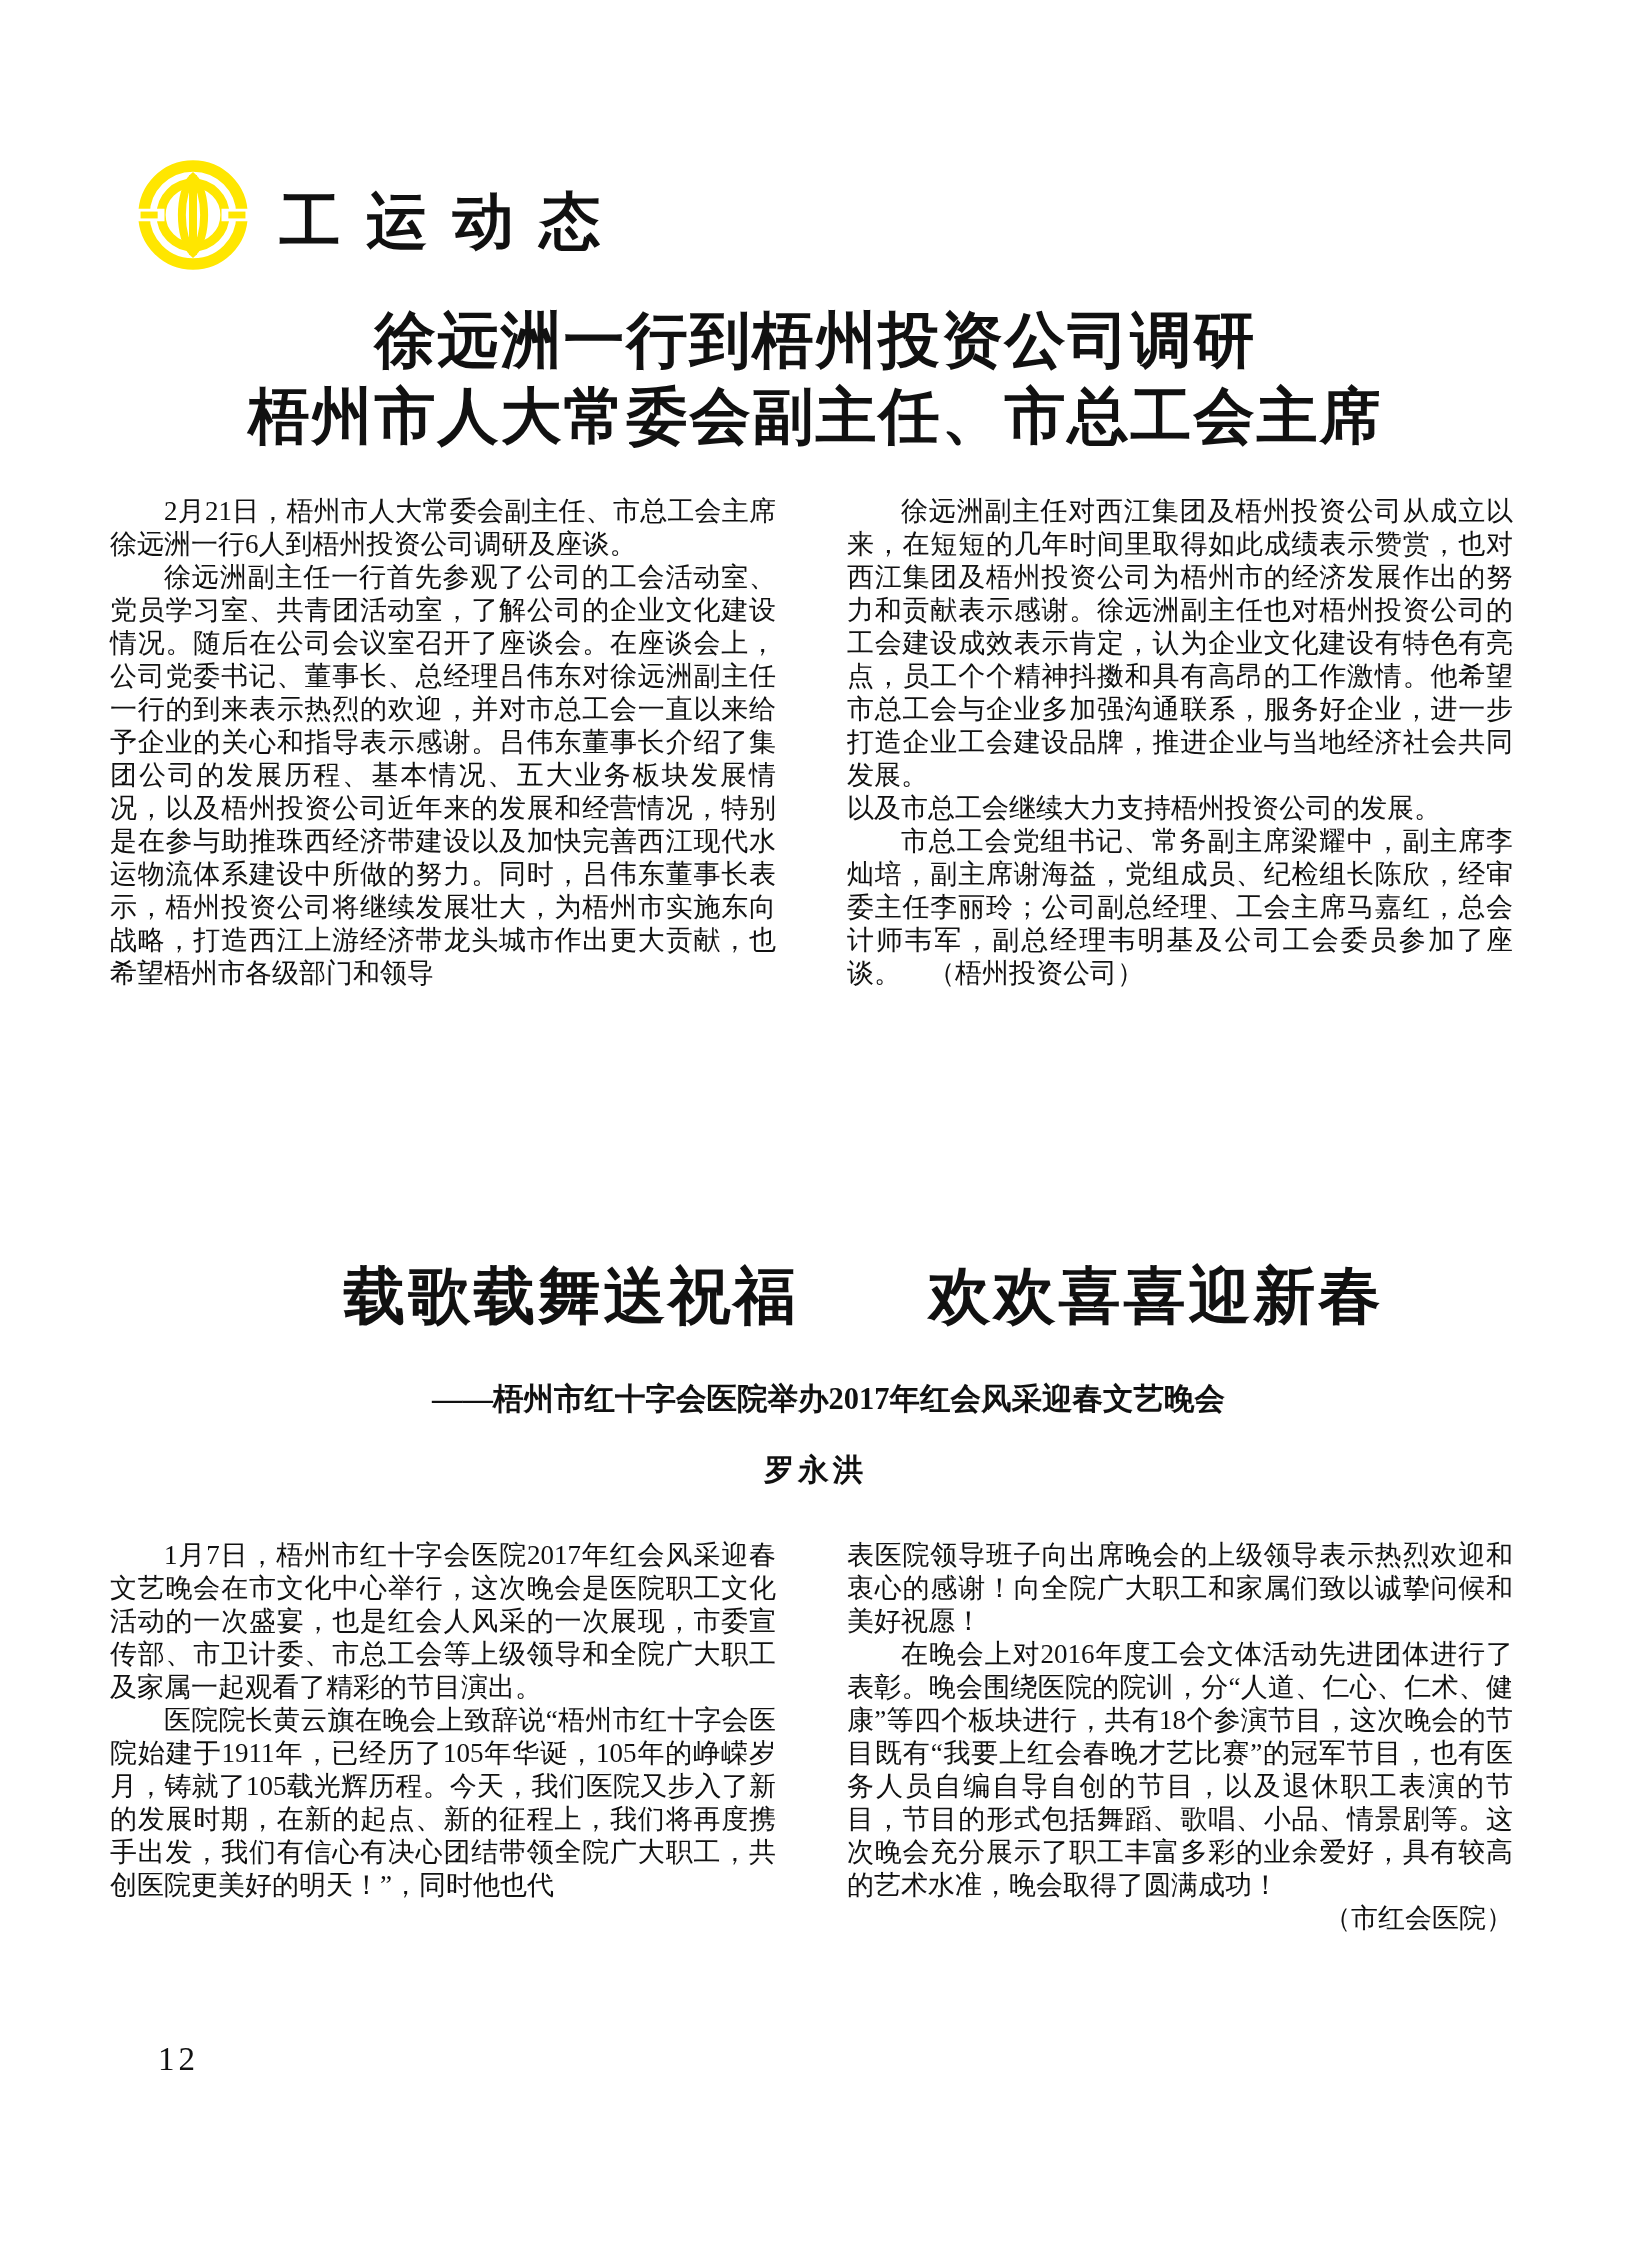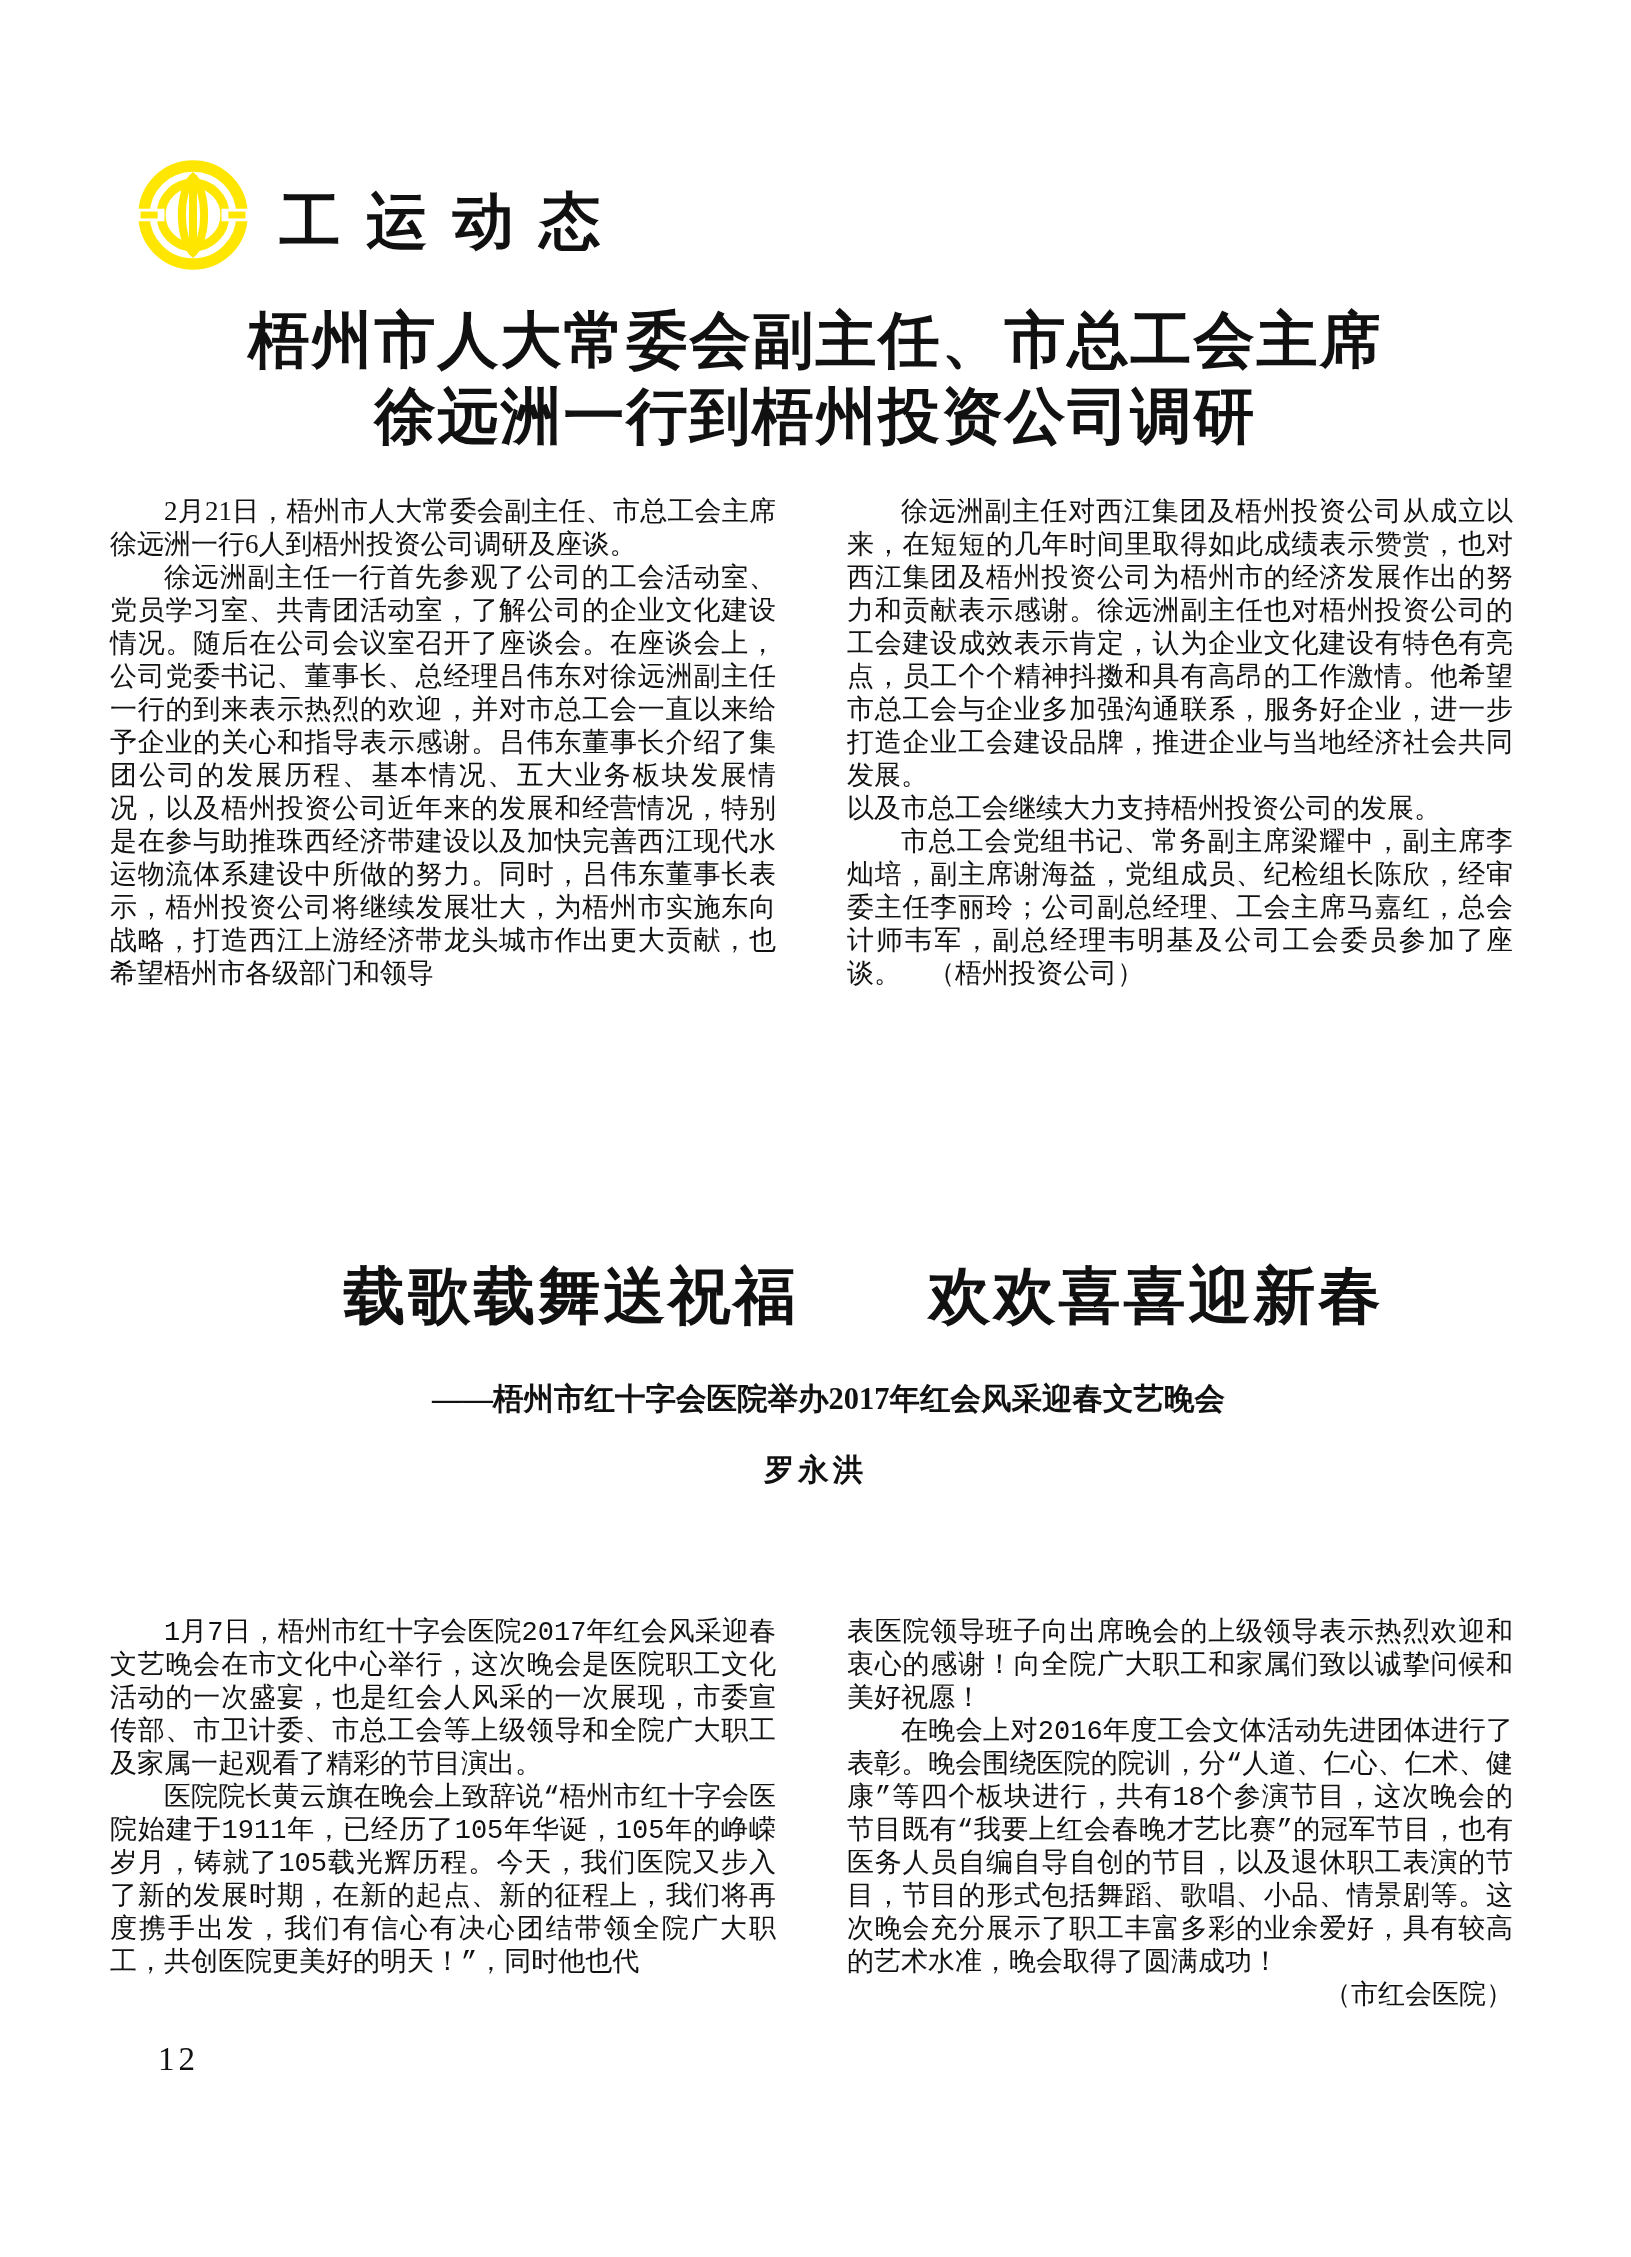--- a/index.html
+++ b/index.html
@@ -61,21 +61,21 @@
   .a2-subtitle {
     position: absolute; left: 0; top: 1381px; width: 1631px;
     text-align: center; font-weight: bold;
     font-size: 30.5px; line-height: 1.2; padding-left: 13px;
   }
   .a2-author {
     position: absolute; left: 0; top: 1452px; width: 1631px;
     text-align: center; font-weight: bold;
     font-size: 30.5px; line-height: 1.2; letter-spacing: 3.9px;
   }
-  .a2-body { top: 1617px; font-family: Liberation Mono, monospace; }
+  .a2-body { top: 1539px; }
 
   
   .page-number {
     position: absolute; left: 158px; top: 2041px;
     font-size: 33px; letter-spacing: 3.9px;
   }
 </style>
 </head>
 <body>
 
@@ -89,22 +89,22 @@
       <rect x="75" y="44.5" width="25" height="11" fill="#ffffff"></rect>
       <rect x="4" y="47" width="15" height="6" fill="#ffe600"></rect>
       <rect x="81" y="47" width="15" height="6" fill="#ffe600"></rect>
       <path d="M50 17 C63 29 63 71 50 83 C37 71 37 29 50 17 Z" fill="none" stroke="#ffe600" stroke-width="7"></path>
       <line x1="50" y1="15" x2="50" y2="85" stroke="#ffe600" stroke-width="7"></line>
     </svg>
     <div class="section-label">工运动态</div>
   </div>
 
   <div class="a1-title">
+    <div>徐远洲一行到梧州投资公司调研</div>
     <div>梧州市人大常委会副主任、市总工会主席</div>
-    <div>徐远洲一行到梧州投资公司调研</div>
   </div>
 
   <div class="columns a1-body">
     <div class="col">
         <p class="para indent">2月21日，梧州市人大常委会副主任、市总工会主席徐远洲一行6人到梧州投资公司调研及座谈。</p>
         <p class="para indent">徐远洲副主任一行首先参观了公司的工会活动室、党员学习室、共青团活动室，了解公司的企业文化建设情况。随后在公司会议室召开了座谈会。在座谈会上，公司党委书记、董事长、总经理吕伟东对徐远洲副主任一行的到来表示热烈的欢迎，并对市总工会一直以来给予企业的关心和指导表示感谢。吕伟东董事长介绍了集团公司的发展历程、基本情况、五大业务板块发展情况，以及梧州投资公司近年来的发展和经营情况，特别是在参与助推珠西经济带建设以及加快完善西江现代水运物流体系建设中所做的努力。同时，吕伟东董事长表示，梧州投资公司将继续发展壮大，为梧州市实施东向战略，打造西江上游经济带龙头城市作出更大贡献，也希望梧州市各级部门和领导</p>
       </div>
     <div class="col">
         <p class="para indent">徐远洲副主任对西江集团及梧州投资公司从成立以来，在短短的几年时间里取得如此成绩表示赞赏，也对西江集团及梧州投资公司为梧州市的经济发展作出的努力和贡献表示感谢。徐远洲副主任也对梧州投资公司的工会建设成效表示肯定，认为企业文化建设有特色有亮点，员工个个精神抖擞和具有高昂的工作激情。他希望市总工会与企业多加强沟通联系，服务好企业，进一步打造企业工会建设品牌，推进企业与当地经济社会共同发展。</p>
         <p class="para">以及市总工会继续大力支持梧州投资公司的发展。</p>

